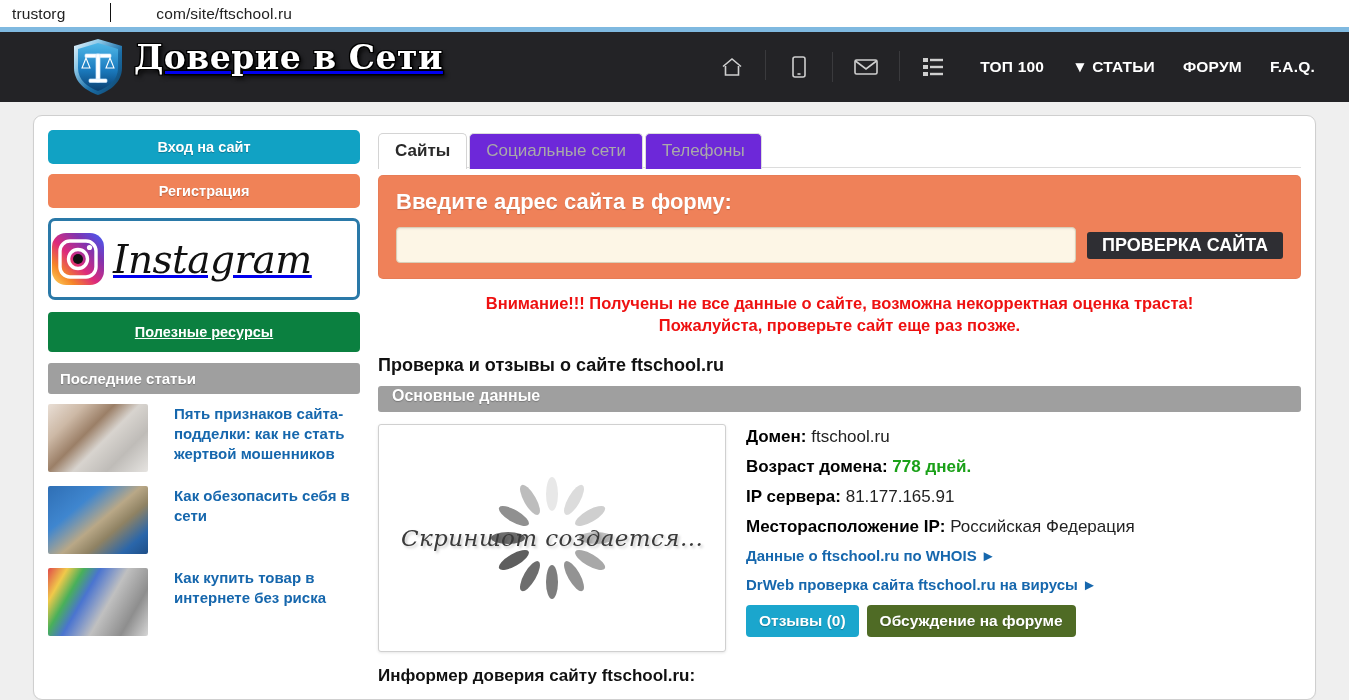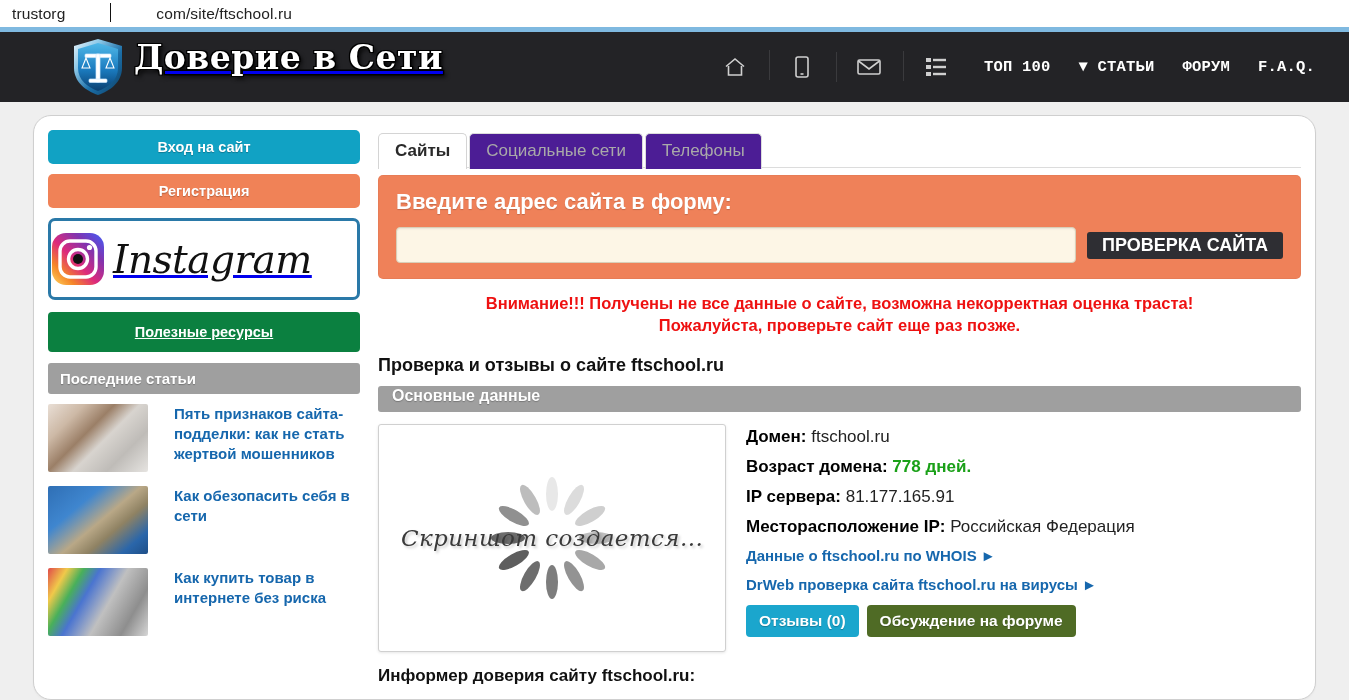--- a/index.html
+++ b/index.html
@@ -60,21 +60,20 @@
       -1.3px -1.3px 0 #000, 1.3px -1.3px 0 #000,
       -1.3px 1.3px 0 #000, 1.3px 1.3px 0 #000,
       3px 3px 4px rgba(0,0,0,0.85);
     white-space: nowrap;
   }
   #mainnav {
     margin-left: auto;
     display: flex;
     align-items: center;
     gap: 0px;
-    font-family: Liberation Mono, monospace;
   }
   .nav-icon {
     width: 67px;
     display: flex; align-items: center; justify-content: center;
     color: #cfcfcf;
     position: relative;
   }
   .nav-icon + .nav-icon::before,
   .nav-icon:nth-child(n+2)::before {
     content: "";
@@ -97,21 +96,21 @@
   #pagebg {
     background: #efefef;
     height: calc(700px - 27px - 5px - 70px);
     padding: 13px 0 0 0;
   }
   #container {
     width: 1283px;
     margin: 0 auto;
     background: #ffffff;
     border: 1px solid #cfcfcf;
-    border-radius: 18px;
+    border-radius: 9px;
     height: 100%;
     display: flex;
     padding: 14px 14px 0 14px;
     box-shadow: 0 1px 2px rgba(0,0,0,0.04);
   }
 
   
   #sidebar { width: 320px; flex: none; }
   .btn-block {
     display: block;
@@ -198,21 +197,21 @@
 
   
   #maincol { flex: 1; padding-left: 10px; min-width: 0; }
   #tabs { display: flex; align-items: flex-end; gap: 2px; height: 38px; }
   .tab {
     padding: 7px 16px 8px 16px;
     font-size: 17px;
     border: 1px solid #dcdcdc;
     border-bottom: none;
     border-radius: 5px 5px 0 0;
-    background: #4c1d95;
+    background: #6d28d9;
     color: #a9a9a9;
     position: relative;
     top: 1px;
     white-space: nowrap;
   }
   .tab.active {
     background: #ffffff;
     color: #2a2a2a;
     font-weight: bold;
     border-color: #d4d4d4;

